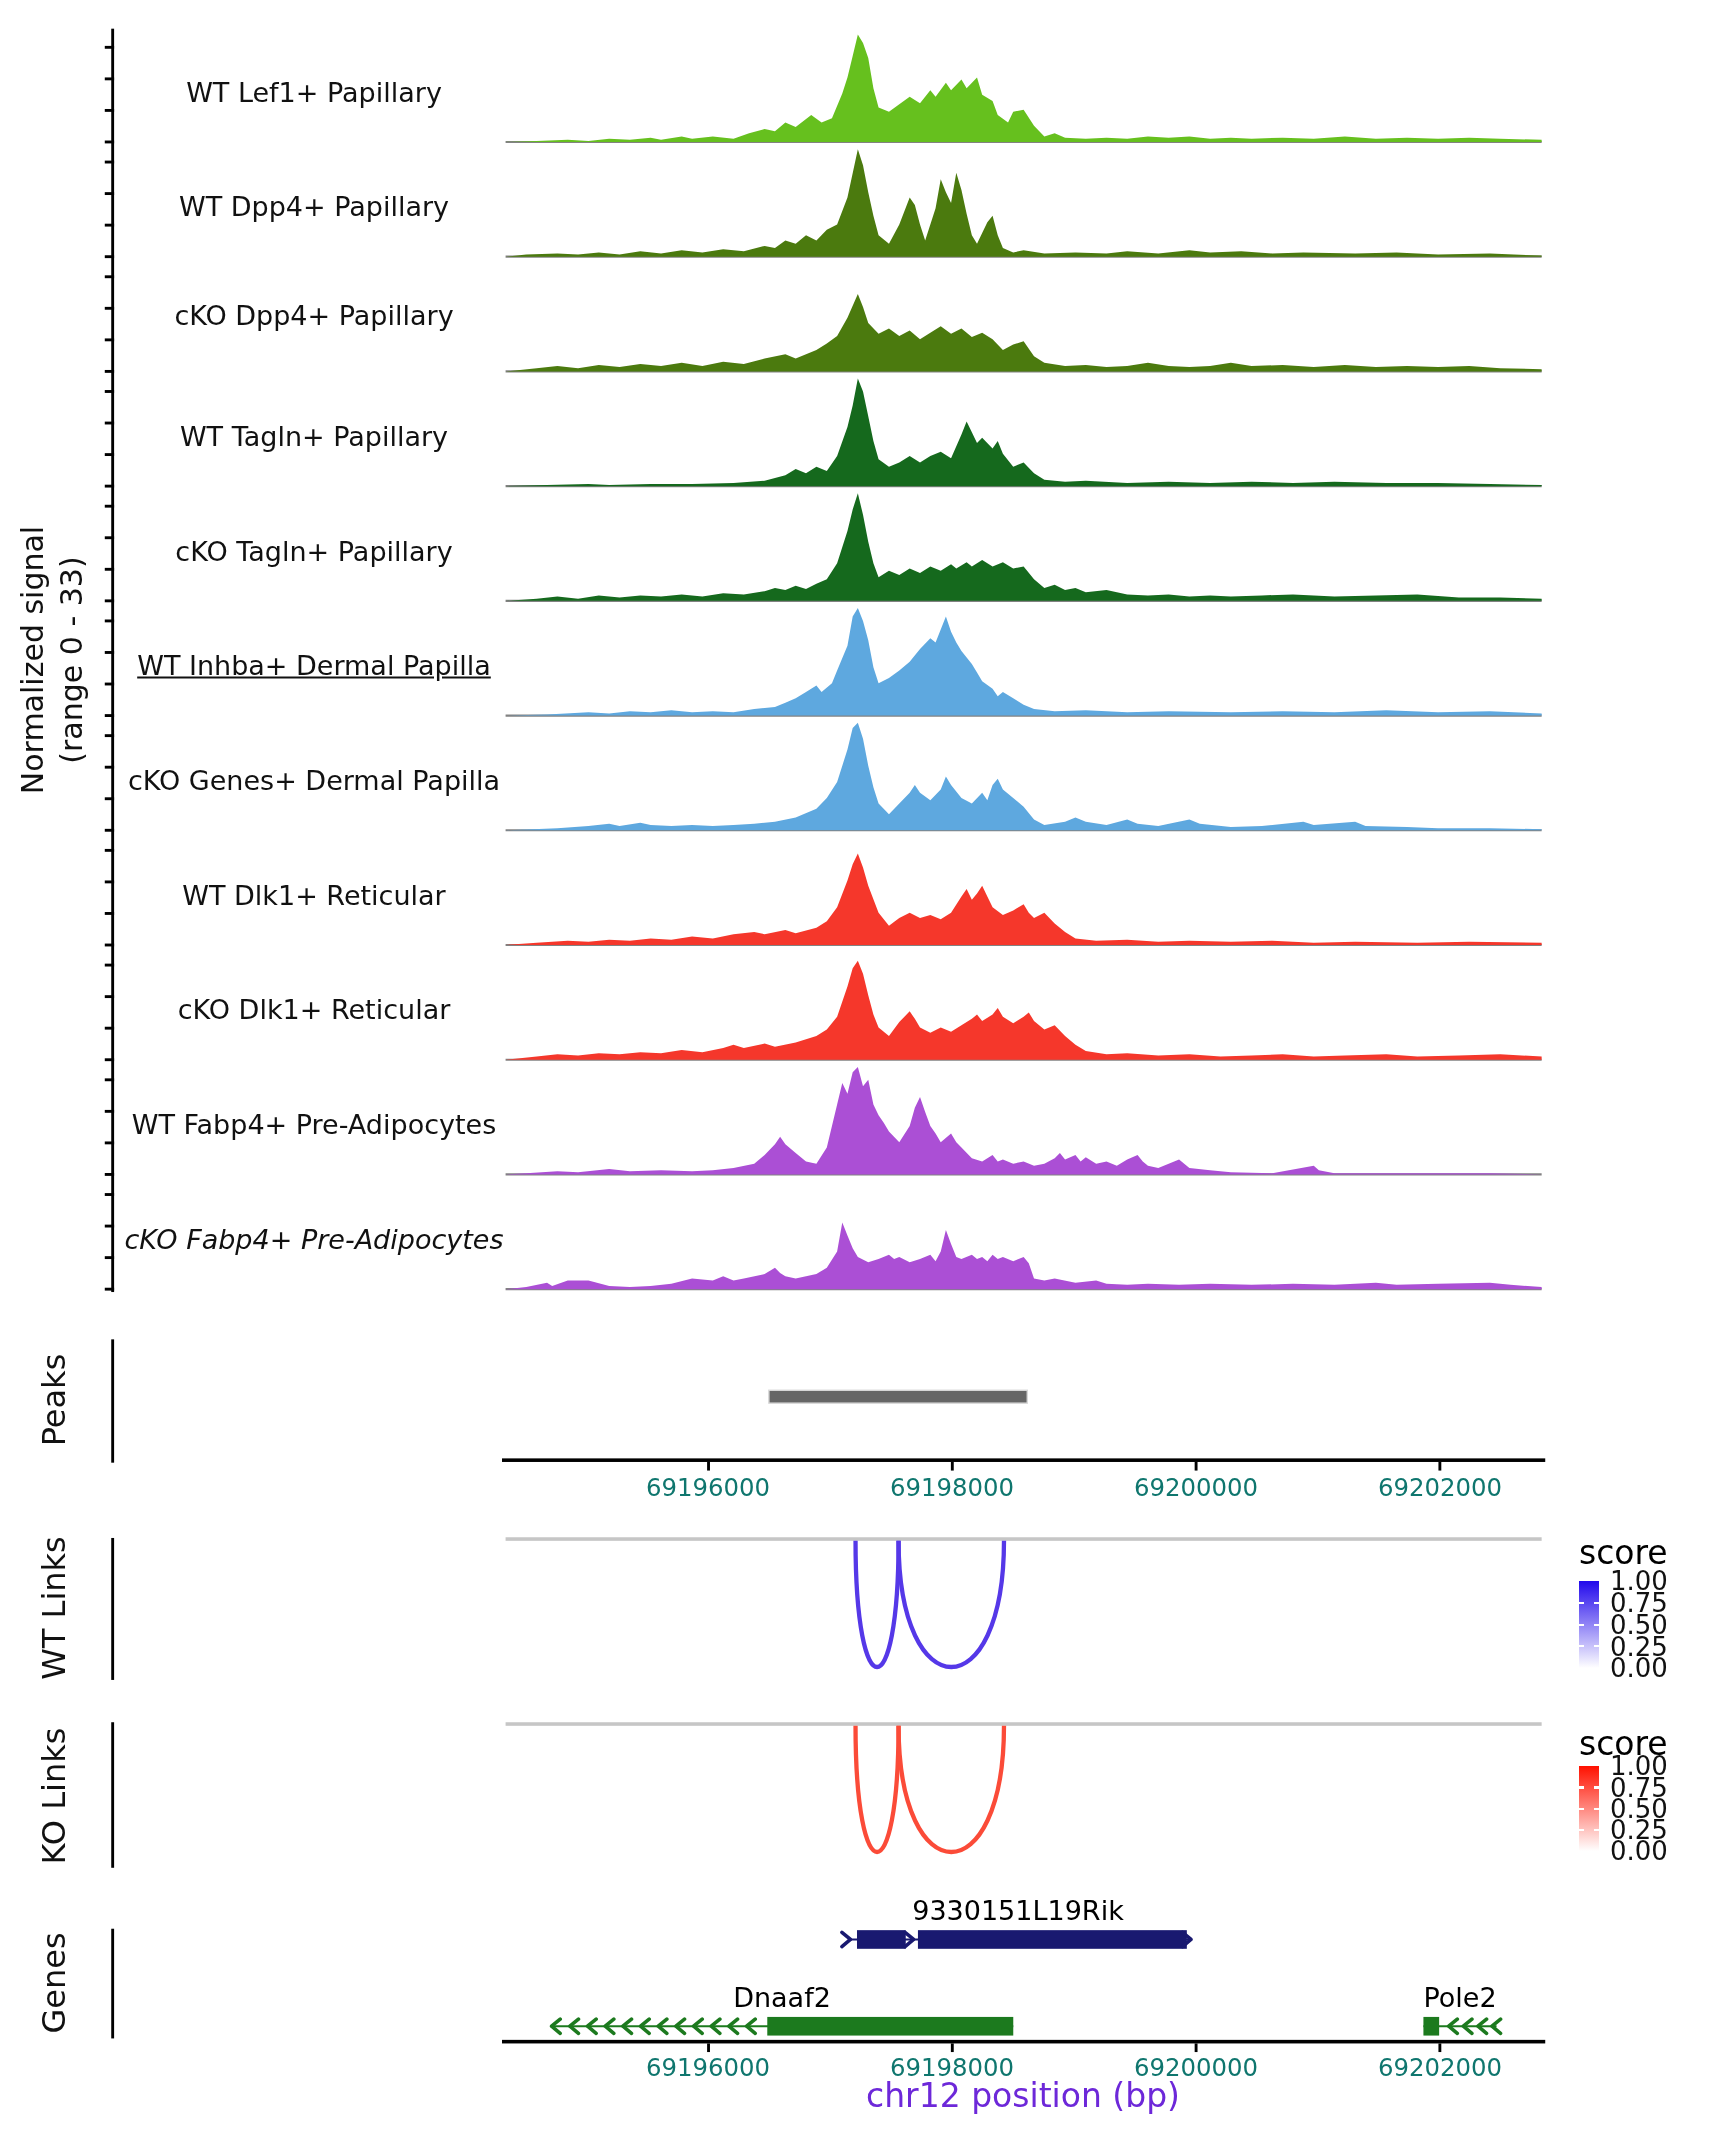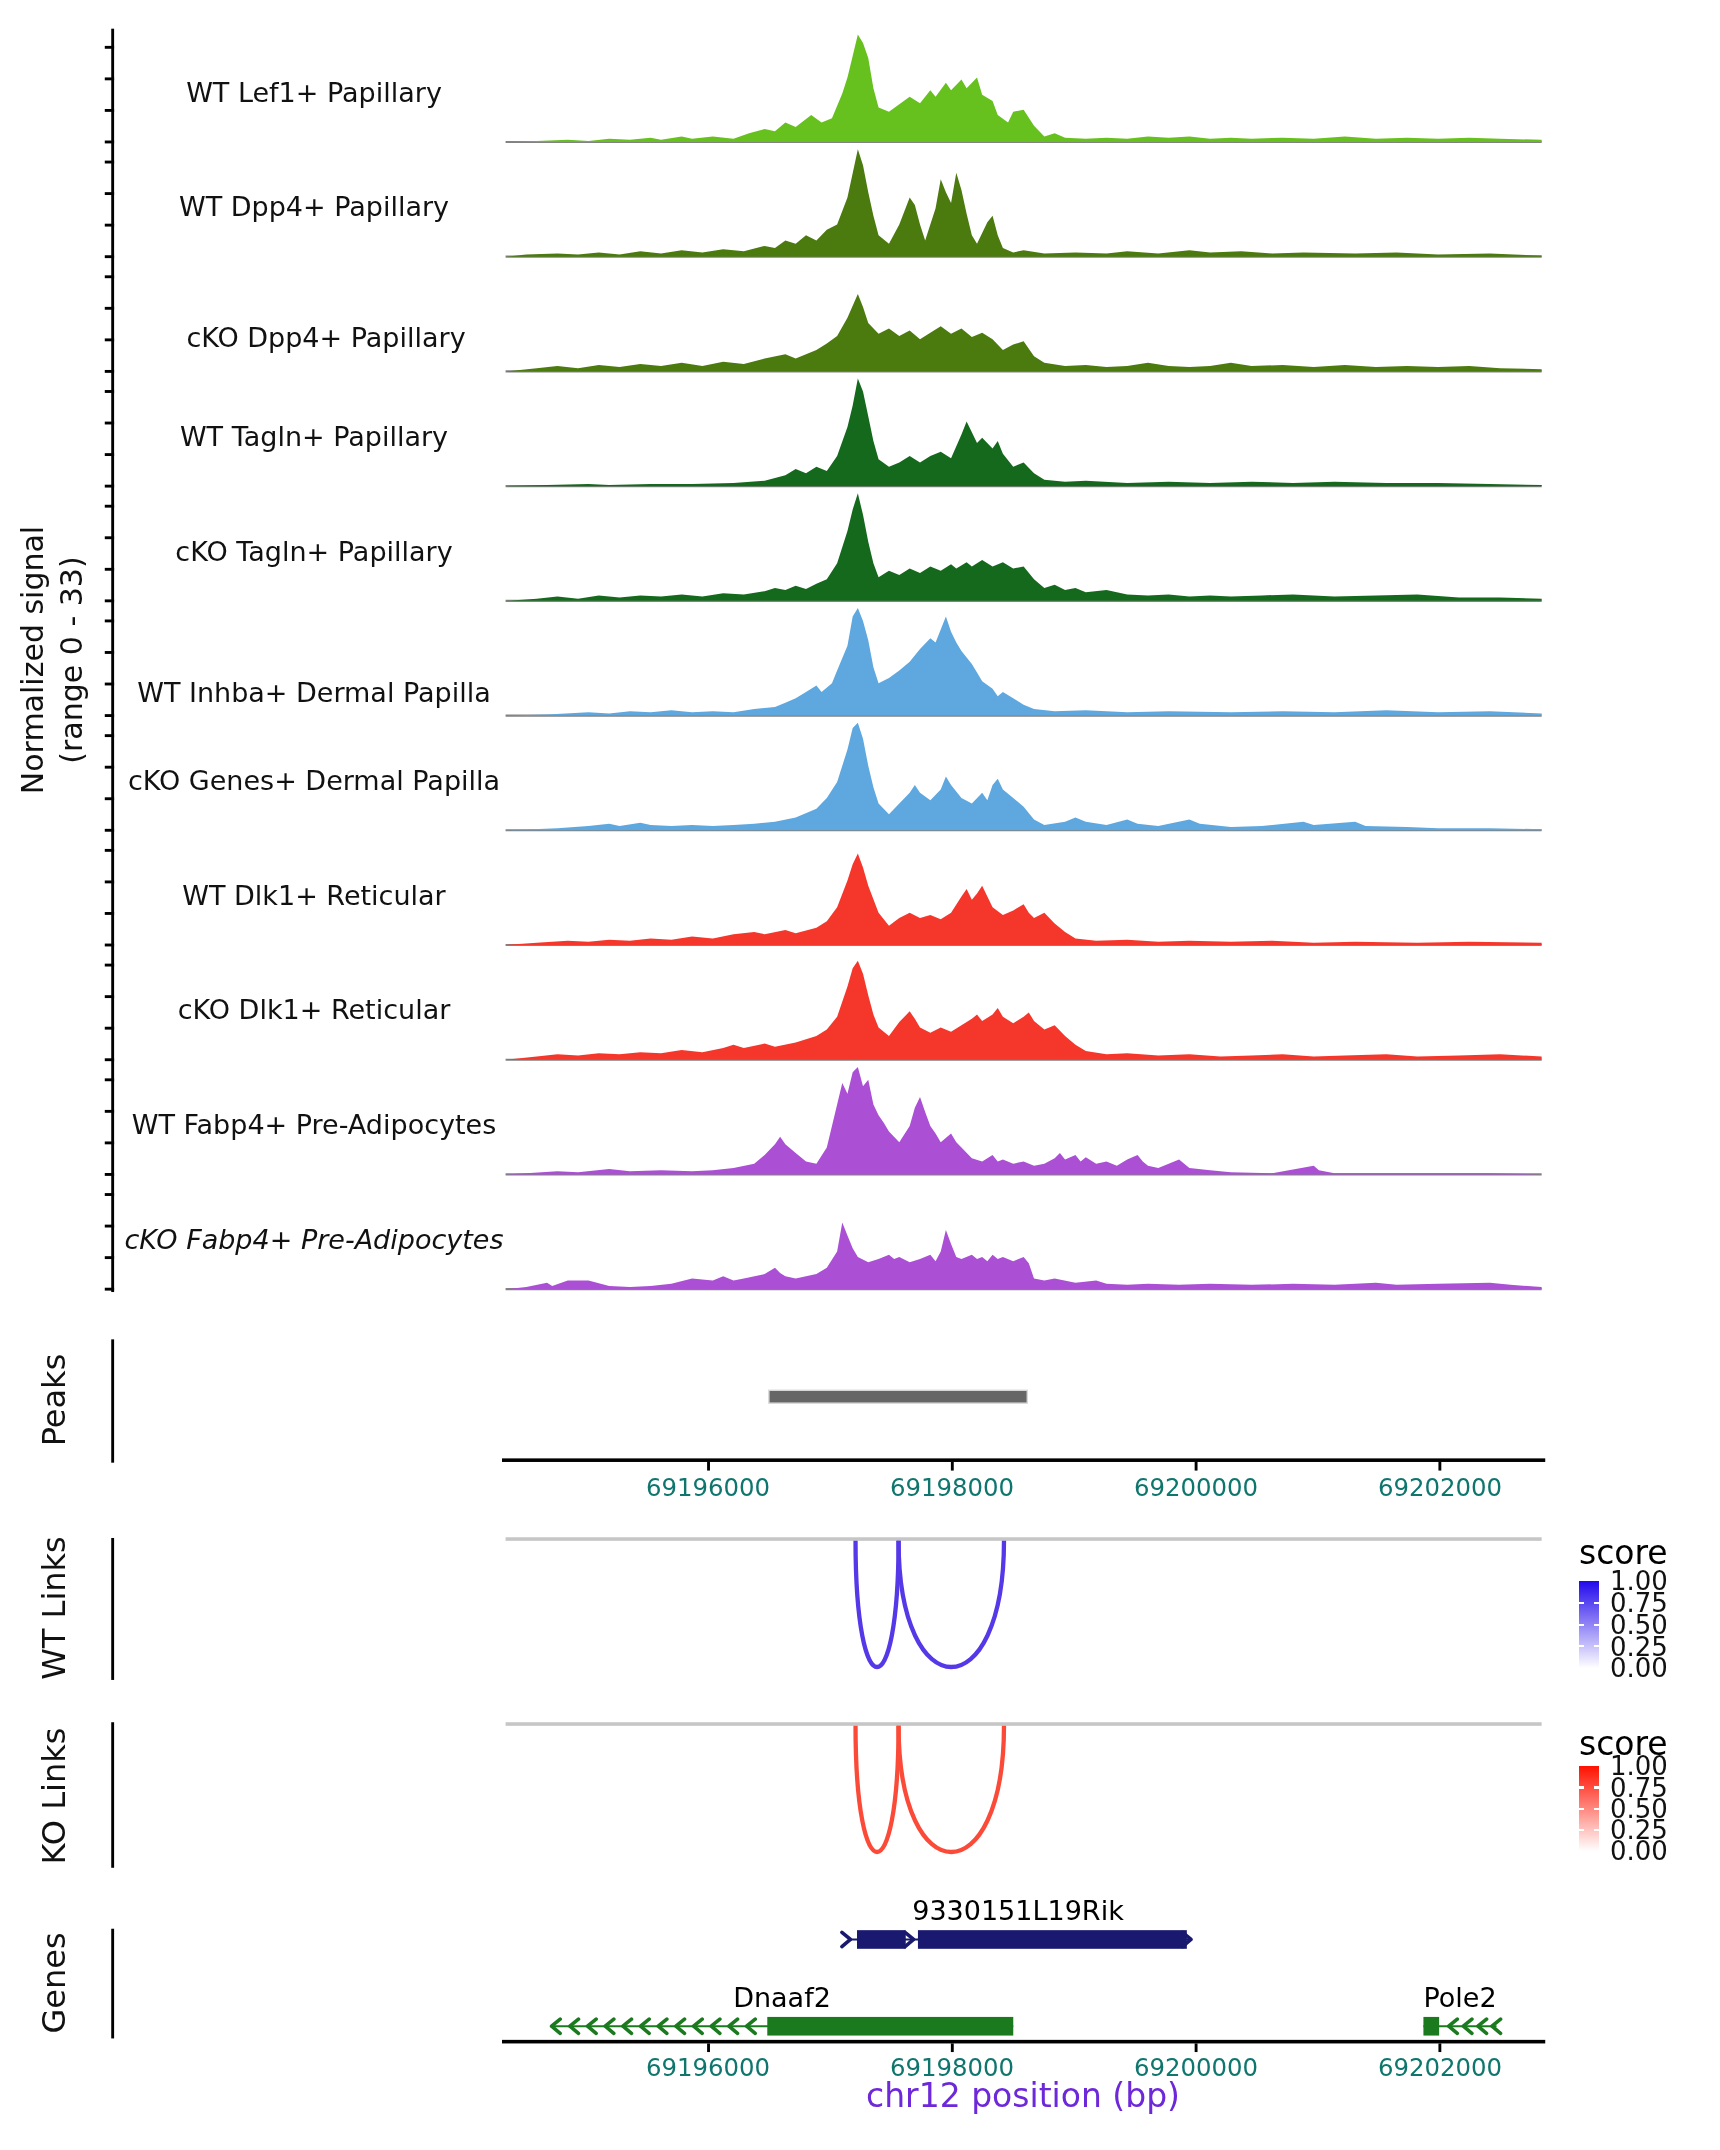--- a/index.html
+++ b/index.html
@@ -193,24 +193,24 @@
   </div>
 
   <div class="seclab" style="left:54px;top:1400px;">Peaks</div>
   <div class="seclab" style="left:54px;top:1608px;">WT Links</div>
   <div class="seclab" style="left:54px;top:1796px;">KO Links</div>
   <div class="seclab" style="left:54px;top:1983px;">Genes</div>
 
   <div id="track-labels">
       <div class="track-label" style="top: 92px;">WT Lef1+ Papillary</div>
       <div class="track-label" style="top: 206px;">WT Dpp4+ Papillary</div>
-      <div class="track-label" style="top: 337px; margin-left: 12px;">cKO Dpp4+ Papillary</div>
+      <div class="track-label" style="top: 315px;">cKO Dpp4+ Papillary</div>
       <div class="track-label" style="top: 436px;">WT Tagln+ Papillary</div>
       <div class="track-label" style="top: 551px;">cKO Tagln+ Papillary</div>
-      <div class="track-label" style="top: 692px;">WT Inhba+ Dermal Papilla</div>
+      <div class="track-label" style="top: 665px; text-decoration: underline;">WT Inhba+ Dermal Papilla</div>
       <div class="track-label" style="top: 780px;">cKO Genes+ Dermal Papilla</div>
       <div class="track-label" style="top: 895px;">WT Dlk1+ Reticular</div>
       <div class="track-label" style="top: 1009px;">cKO Dlk1+ Reticular</div>
       <div class="track-label" style="top: 1124px;">WT Fabp4+ Pre-Adipocytes</div>
       <div class="track-label" style="top: 1239px; font-style: italic;">cKO Fabp4+ Pre-Adipocytes</div>
     </div>
   <div id="axis1-labels">
       <div class="tick-label" style="left: 708px; top: 1473px;">69196000</div>
       <div class="tick-label" style="left: 952px; top: 1473px;">69198000</div>
       <div class="tick-label" style="left: 1196px; top: 1473px;">69200000</div>

